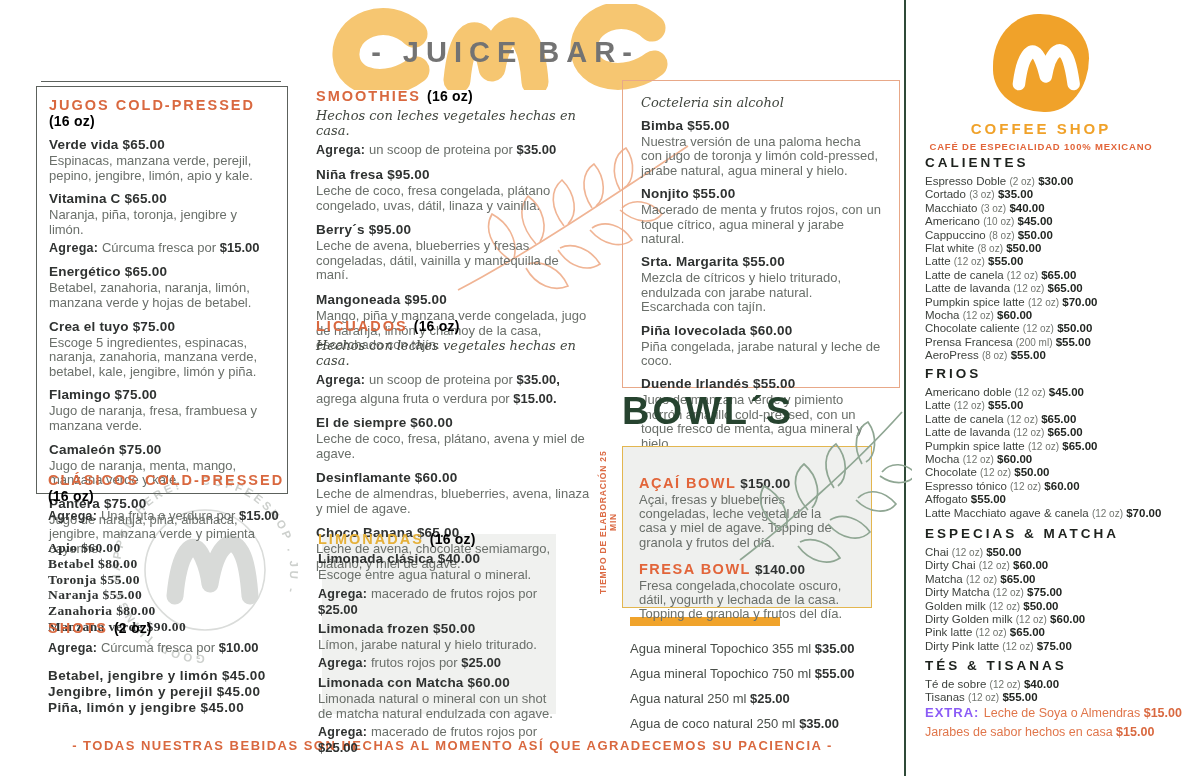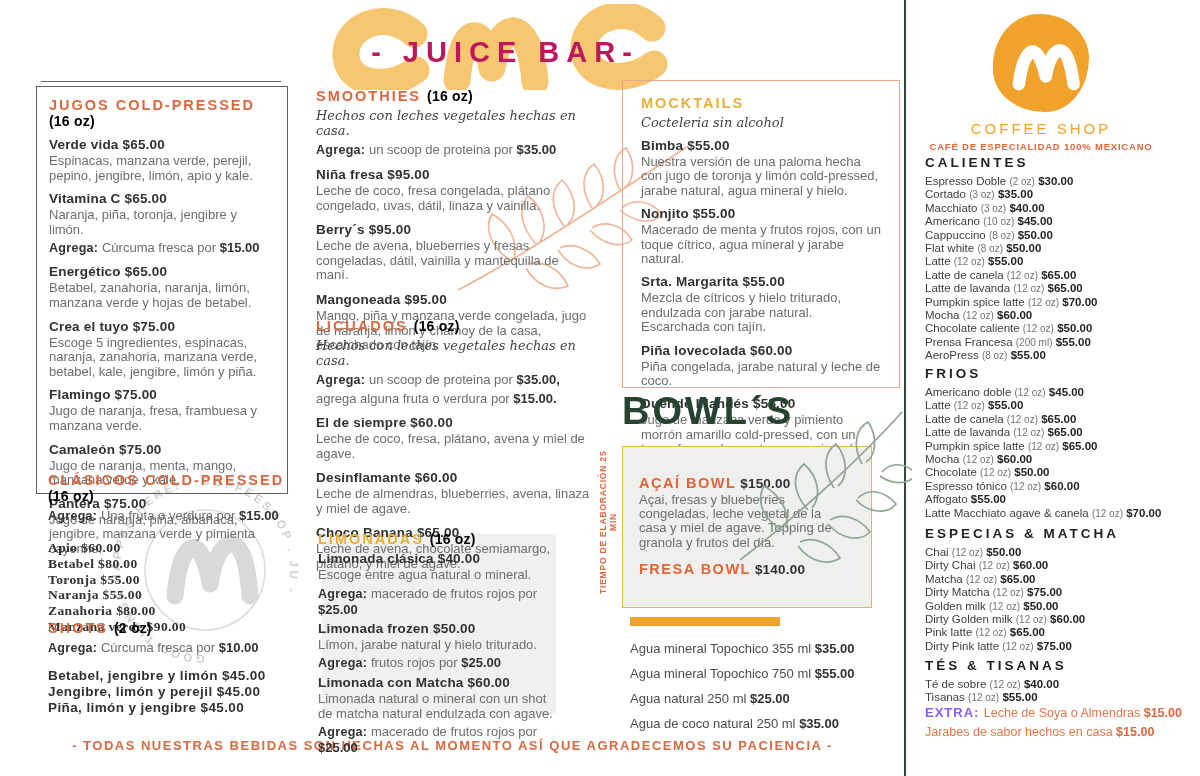--- a/index.html
+++ b/index.html
@@ -6,21 +6,21 @@
   body{font-family:"Liberation Sans","DejaVu Sans",sans-serif;color:#2f3231;}
   #canvas{position:relative;width:1200px;height:776px;background:#fff;overflow:hidden;}
 
   
   .art{position:absolute;pointer-events:none;}
 
   
   .title-wrap{position:absolute;left:300px;top:4px;width:410px;height:86px;}
   .eme-svg{position:absolute;left:22px;top:0;}
   .juice-title{position:absolute;left:0;top:32px;width:100%;text-align:center;
-    font-size:29px;font-weight:bold;letter-spacing:7px;color:#be185d;margin:0;}
+    font-size:29px;font-weight:bold;letter-spacing:7px;color:#737373;margin:0;}
 
   
   .sec-h{font-weight:bold;letter-spacing:2px;font-size:14.5px;color:#d9683f;margin:0 0 4px 0;}
   .sec-h .size{font-weight:bold;letter-spacing:.2px;color:#000000;font-size:14px;}
   .sec-h.yellow{color:#e6b13a;}
   .subtitle{font-family:"DejaVu Serif","Liberation Serif",serif;font-style:italic;
     font-size:13px;color:#41463f;margin:0 0 4px 0;}
 
   
   .mitem{margin-top:9px;}
@@ -67,21 +67,21 @@
   .aguas{position:absolute;left:630px;top:636px;width:270px;}
   .aline{font-size:13px;color:#494e49;line-height:25px;}
 
   
   .divider{position:absolute;left:904px;top:0;width:2px;height:776px;background:#2f4a38;}
 
   
   .coffee-brand{position:absolute;left:925px;top:12px;width:232px;text-align:center;}
   .logo-blob{position:relative;margin:2px auto 0 auto;width:96px;height:98px;background:#f0a22a;
     border-radius:48% 52% 46% 54% / 54% 46% 56% 44%;}
-  .brand-name{margin:8px 0 0 0;font-size:15px;font-weight:normal;letter-spacing:3px;color:#f0a22a;}
+  .brand-name{margin:8px 0 0 0;font-size:15px;font-weight:bold;letter-spacing:3px;color:#f0a22a;}
   .brand-tagline{margin:4px 0 0 0;font-size:9.5px;font-weight:bold;letter-spacing:.8px;color:#e2653a;}
   .coffee-sec{position:absolute;left:925px;width:268px;}
   .coffee-h{margin:0 0 5px 0;font-size:13.5px;font-weight:bold;letter-spacing:3px;color:#1d211d;}
   .cline{font-size:11.5px;line-height:13.4px;color:#3c403c;white-space:nowrap;}
   .csize{color:#71756f;font-size:10px;}
   .cprice{font-weight:bold;color:#222622;}
   .extra-sec{position:absolute;left:925px;top:703px;width:268px;}
   .ex-label{font-size:13px;font-weight:bold;letter-spacing:1px;color:#8b5cf6;}
   .exline{display:inline;font-size:12.5px;color:#e0764b;line-height:17px;}
   .exprice{font-weight:bold;color:#d9683f;}
@@ -286,21 +286,20 @@
 
         <div class="mitem">
           <div class="ihead"><span>Limonada con Matcha</span> <span class="iprice">$60.00</span></div>
           <div class="idesc">Limonada natural o mineral con un shot de matcha natural endulzada con agave.</div>
           <div class="ag-line"><span class="ag-label">Agrega:</span> <span>macerado de frutos rojos por</span> <span class="ag-price">$25.00</span></div>
         </div>
       </div>
   </div>
 
   <div class="mock-box">
-    <h2 class="sec-h yellow">MOCKTAILS</h2>
     <p class="subtitle">Cocteleria sin alcohol</p>
     <div>
 
         <div class="mitem">
           <div class="ihead"><span>Bimba</span> <span class="iprice">$55.00</span></div>
           <div class="idesc">Nuestra versión de una paloma hecha con jugo de toronja y limón cold-pressed, jarabe natural, agua mineral y hielo.</div>
         </div>
 
         <div class="mitem">
           <div class="ihead"><span>Nonjito</span> <span class="iprice">$55.00</span></div>
@@ -329,20 +328,21 @@
   <div class="bowls-box">
     <div>
 
         <div class="mitem">
           <div class="ihead"><span class="bowl-name">AÇAÍ BOWL</span> <span class="iprice">$150.00</span></div>
           <div class="idesc">Açai, fresas y blueberries congeladas, leche vegetal de la casa y miel de agave. Topping de granola y frutos del día.</div>
         </div>
 
         <div class="mitem">
           <div class="ihead"><span class="bowl-name">FRESA BOWL</span> <span class="iprice">$140.00</span></div>
+          <div class="idesc">Fresa congelada,chocolate oscuro, dátil, yogurth y lechada de la casa. Topping de granola y frutos del día.</div>
         </div>
       </div>
   </div>
 
   <svg class="art" style="left:722px;top:398px;z-index:2;" width="190" height="180" viewBox="0 0 190 180">
     <g fill="none" stroke="#8fa693" stroke-width="1.7">
       <path d="M 18 162 C 60 130 130 70 180 14"></path>
       <path d="M 60 132 C 40 120 34 102 42 88 C 60 98 68 116 64 130"></path>
       <path d="M 86 112 C 70 94 70 76 82 66 C 96 78 100 98 90 110"></path>
       <path d="M 112 90 C 100 72 102 54 114 46 C 126 60 126 80 116 88"></path>

